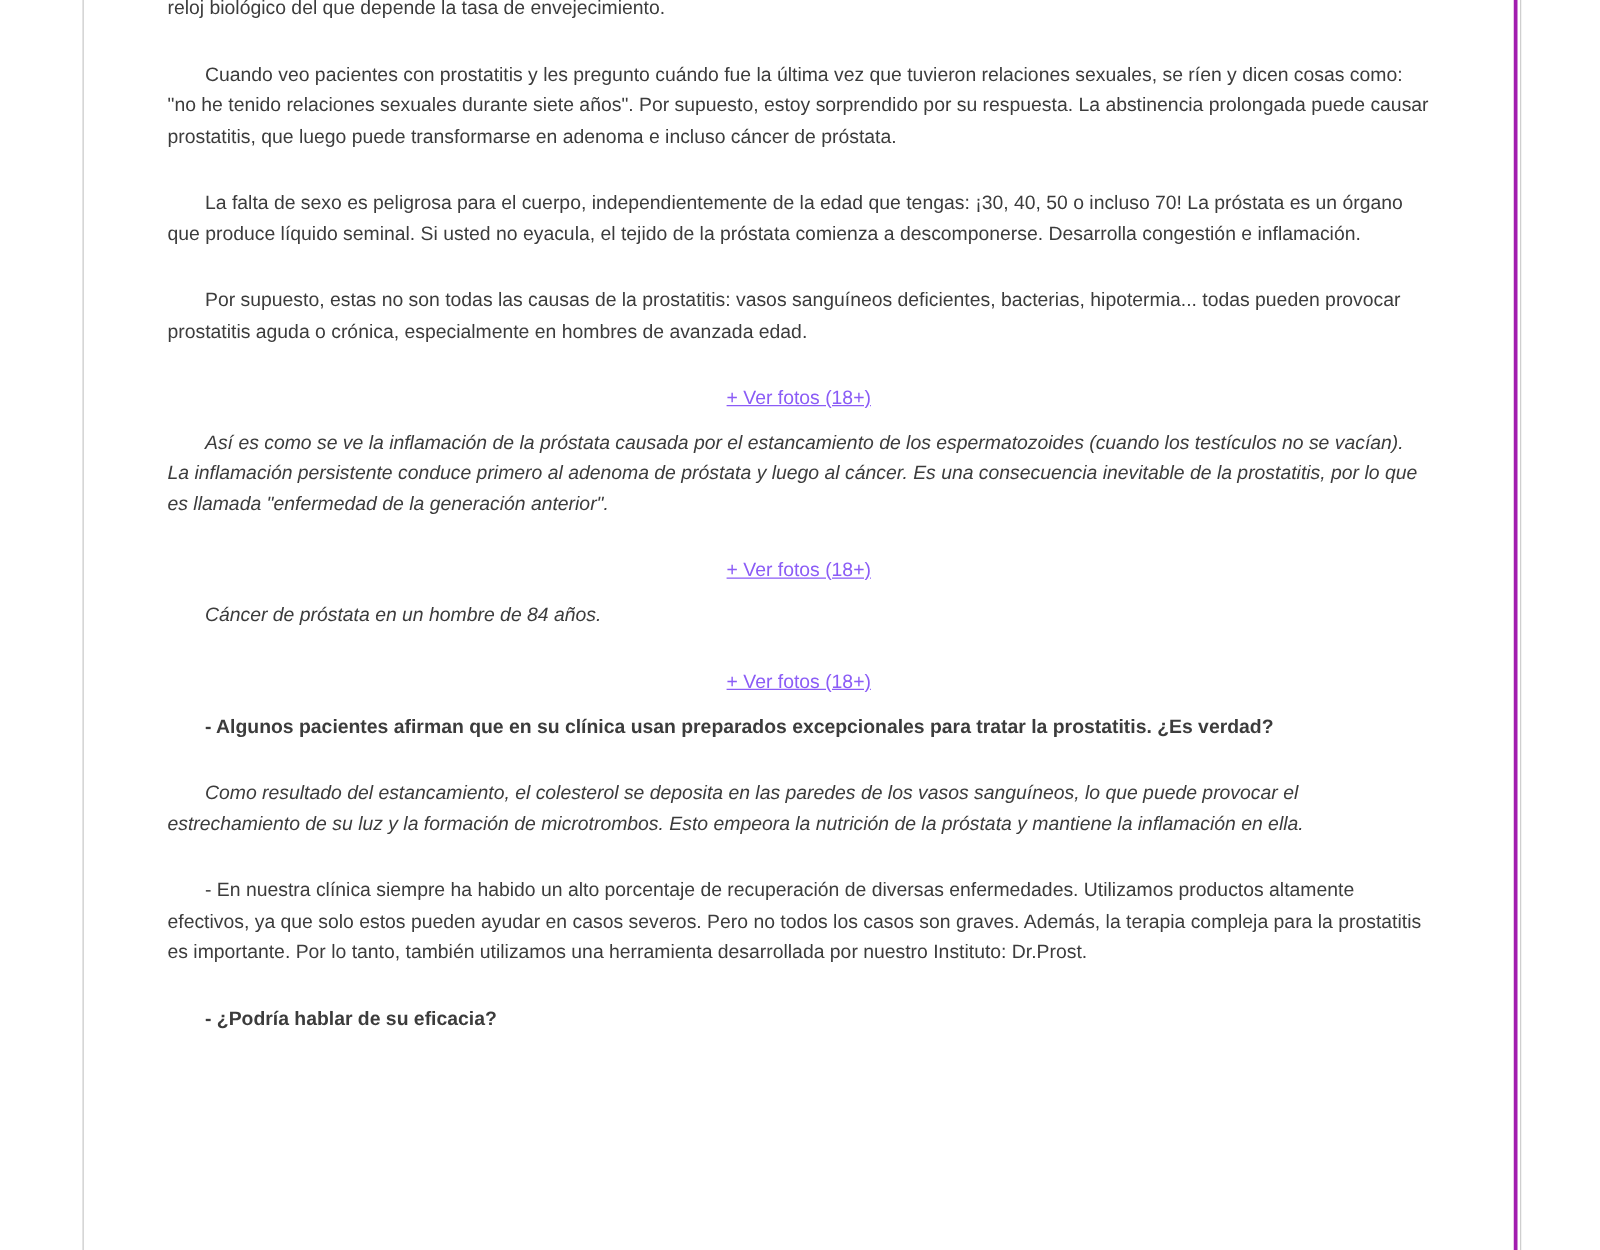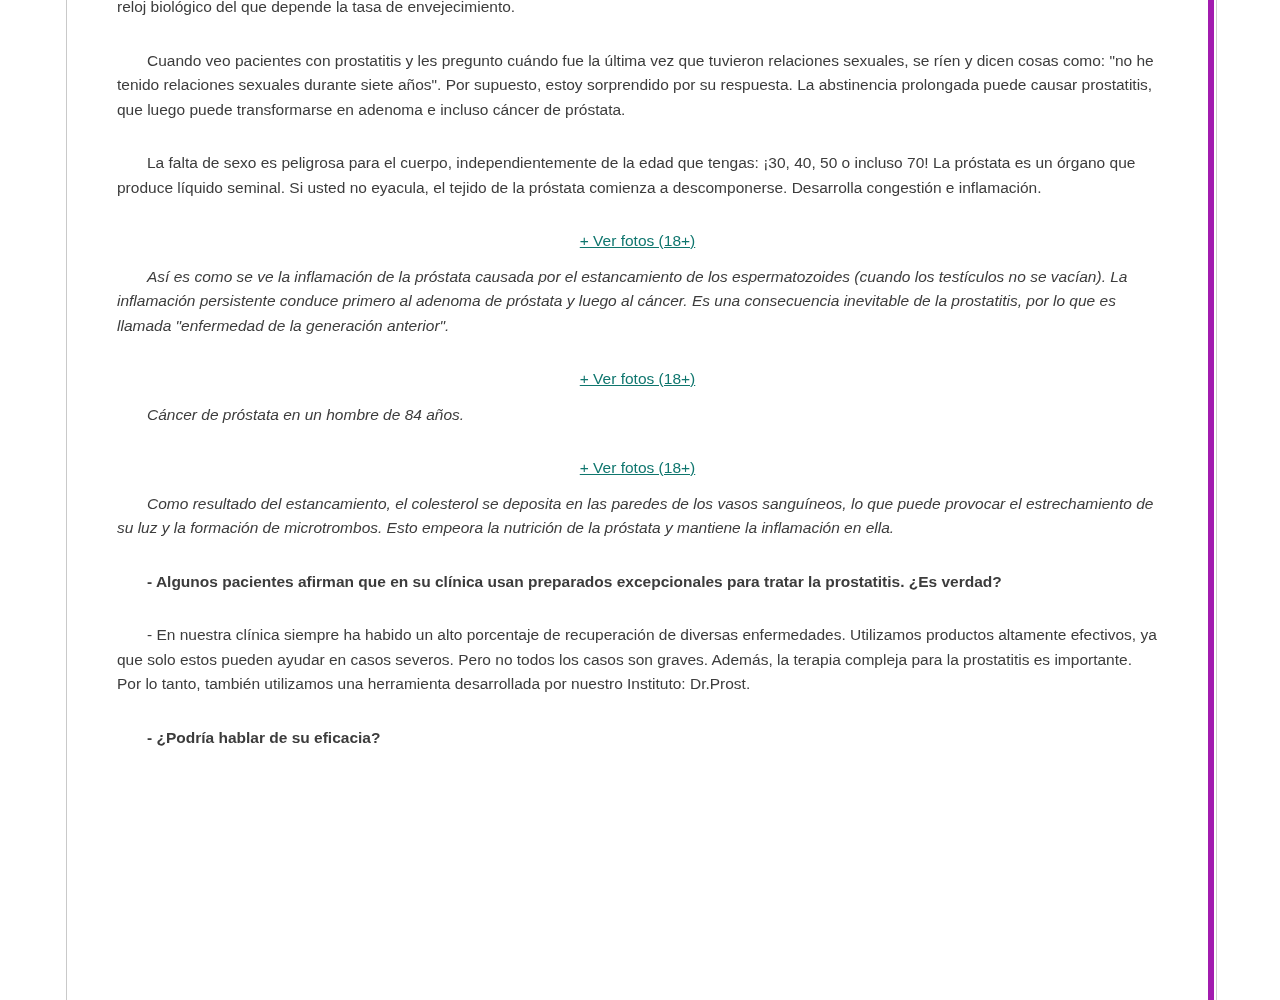--- a/index.html
+++ b/index.html
@@ -19,22 +19,22 @@
     background: #ffffff;
   }
   .container {
     position: absolute;
     left: 66px;
     top: 0;
     width: 1148px;
     height: 1000px;
     background: #ffffff;
     border-left: 1px solid #c9c9c9;
-    border-right: 6px solid #a21caf;
-    padding: 0 50px;
+    border-right: 3px solid #a21caf;
+    padding: 0 67px;
     overflow: hidden;
   }
   .gutter-line {
     position: absolute;
     left: 1216px;
     top: 0;
     width: 1px;
     height: 1000px;
     background: #cfcfcf;
   }
@@ -53,53 +53,54 @@
   .para.italic { font-style: italic; }
   .para.bold { font-weight: bold; }
   .link-row {
     margin: 0 0 11px 0;
     font-size: 15.5px;
     line-height: 24.5px;
     text-align: center;
     text-indent: 0;
   }
   .photos-link {
-    color: #0f766e;
+    color: #8b5cf6;
     text-decoration: underline;
     cursor: pointer;
   }
 </style>
 </head>
 <body>
 
 <div class="page">
   <div class="container">
     <div class="article">
 
       <p class="para tail">reloj biológico del que depende la tasa de envejecimiento.</p>
 
       <p class="para">Cuando veo pacientes con prostatitis y les pregunto cuándo fue la última vez que tuvieron relaciones sexuales, se ríen y dicen cosas como: "no he tenido relaciones sexuales durante siete años". Por supuesto, estoy sorprendido por su respuesta. La abstinencia prolongada puede causar prostatitis, que luego puede transformarse en adenoma e incluso cáncer de próstata.</p>
 
       <p class="para">La falta de sexo es peligrosa para el cuerpo, independientemente de la edad que tengas: ¡30, 40, 50 o incluso 70! La próstata es un órgano que produce líquido seminal. Si usted no eyacula, el tejido de la próstata comienza a descomponerse. Desarrolla congestión e inflamación.</p>
 
+      <p class="para">Por supuesto, estas no son todas las causas de la prostatitis: vasos sanguíneos deficientes, bacterias, hipotermia... todas pueden provocar prostatitis aguda o crónica, especialmente en hombres de avanzada edad.</p>
 
 
       <p class="link-row"><a class="photos-link">+ Ver fotos (18+)</a></p>
 
       <p class="para italic">Así es como se ve la inflamación de la próstata causada por el estancamiento de los espermatozoides (cuando los testículos no se vacían). La inflamación persistente conduce primero al adenoma de próstata y luego al cáncer. Es una consecuencia inevitable de la prostatitis, por lo que es llamada "enfermedad de la generación anterior".</p>
 
       <p class="link-row"><a class="photos-link">+ Ver fotos (18+)</a></p>
 
       <p class="para italic">Cáncer de próstata en un hombre de 84 años.</p>
 
       <p class="link-row"><a class="photos-link">+ Ver fotos (18+)</a></p>
 
+      <p class="para bold">- Algunos pacientes afirman que en su clínica usan preparados excepcionales para tratar la prostatitis. ¿Es verdad?</p>
+
       <p class="para italic">Como resultado del estancamiento, el colesterol se deposita en las paredes de los vasos sanguíneos, lo que puede provocar el estrechamiento de su luz y la formación de microtrombos. Esto empeora la nutrición de la próstata y mantiene la inflamación en ella.</p>
-
-      <p class="para bold">- Algunos pacientes afirman que en su clínica usan preparados excepcionales para tratar la prostatitis. ¿Es verdad?</p>
 
       <p class="para">- En nuestra clínica siempre ha habido un alto porcentaje de recuperación de diversas enfermedades. Utilizamos productos altamente efectivos, ya que solo estos pueden ayudar en casos severos. Pero no todos los casos son graves. Además, la terapia compleja para la prostatitis es importante. Por lo tanto, también utilizamos una herramienta desarrollada por nuestro Instituto: Dr.Prost.</p>
 
 
       <p class="para bold">- ¿Podría hablar de su eficacia?</p>
 
     </div>
   </div>
   <div class="gutter-line"></div>
 </div>

